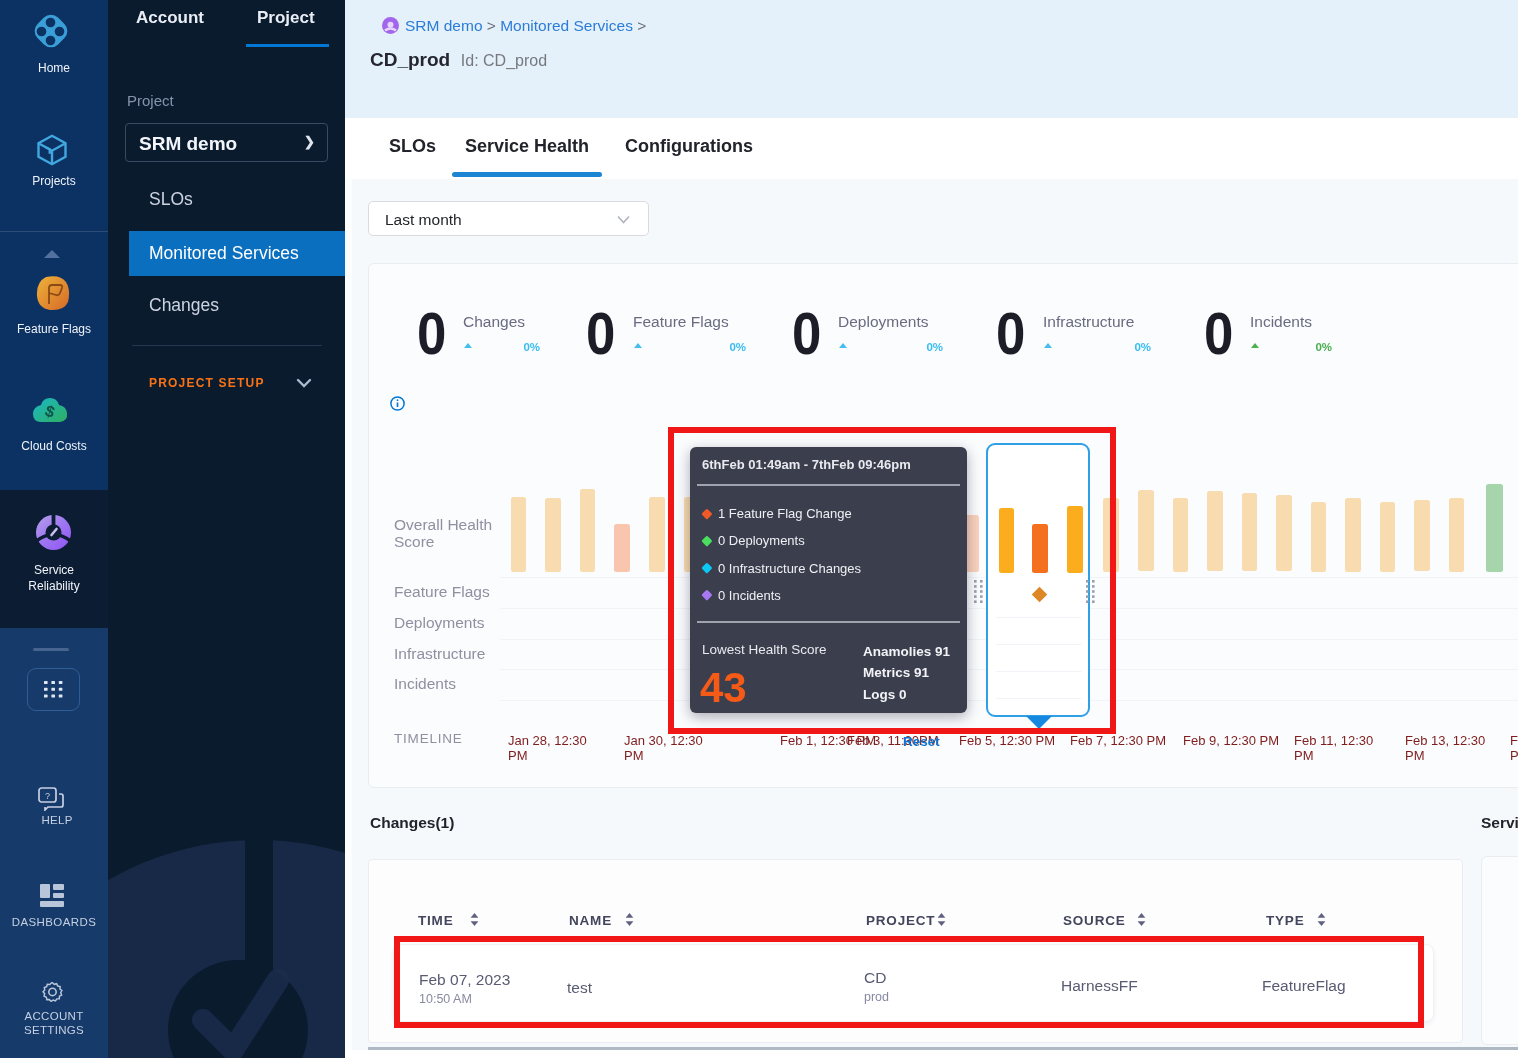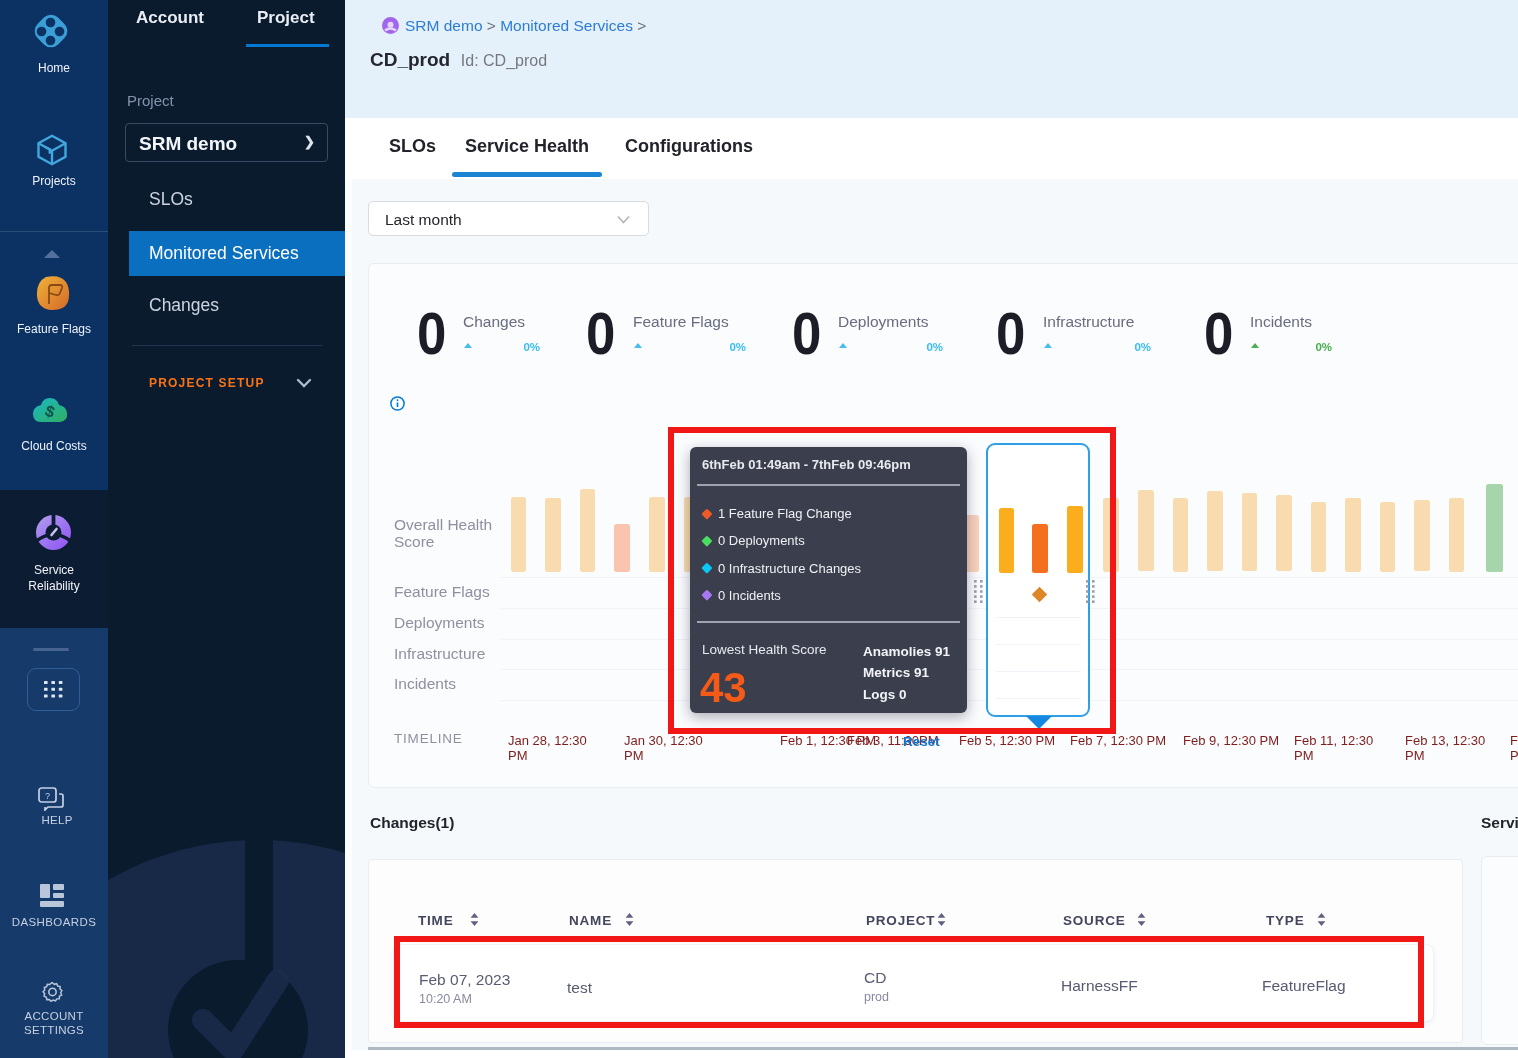--- a/index.html
+++ b/index.html
@@ -359,21 +359,21 @@
   <svg class="abs" style="left:792px;top:913px;" width="9" height="13" viewBox="0 0 10 15">
       <path fill="#5f6180" d="M5 0 L9.5 5.5 L0.5 5.5 Z"></path>
       <path fill="#5f6180" d="M5 15 L9.5 9.5 L0.5 9.5 Z"></path>
     </svg>
   <div class="th" style="left:921px;top:913px;">TYPE</div>
   <svg class="abs" style="left:972px;top:913px;" width="9" height="13" viewBox="0 0 10 15">
       <path fill="#5f6180" d="M5 0 L9.5 5.5 L0.5 5.5 Z"></path>
       <path fill="#5f6180" d="M5 15 L9.5 9.5 L0.5 9.5 Z"></path>
     </svg>
   <div class="abs" style="left:48px;top:944px;width:1041px;height:78px;background:#fff;border:1px solid #f0f1f5;border-radius:8px;box-shadow:0 2px 5px rgba(40,41,61,0.06);"></div>
-  <div class="td" style="left:74px;top:971px;">Feb 07, 2023<br><span style="font-size:12.5px;color:#8789a0;">10:20 AM</span></div>
+  <div class="td" style="left:74px;top:971px;">Feb 07, 2023<br><span style="font-size:12.5px;color:#8789a0;">10:50 AM</span></div>
   <div class="td" style="left:222px;top:979px;">test</div>
   <div class="td" style="left:519px;top:969px;">CD<br><span style="font-size:12.5px;color:#8789a0;text-align:center;">prod</span></div>
   <div class="td" style="left:716px;top:977px;">HarnessFF</div>
   <div class="td" style="left:917px;top:977px;">FeatureFlag</div>
 
   <div class="abs" style="left:323px;top:427px;width:448px;height:307px;border:6px solid #f11717;"></div>
   <div class="abs" style="left:49px;top:936px;width:1030px;height:92px;border:6px solid #f11717;"></div>
 
   <div class="abs" style="left:23px;top:1047px;width:1150px;height:3px;background:#aeb9c4;"></div>
   <div class="abs" style="left:0;top:1050px;width:1173px;height:8px;background:#fff;"></div>

